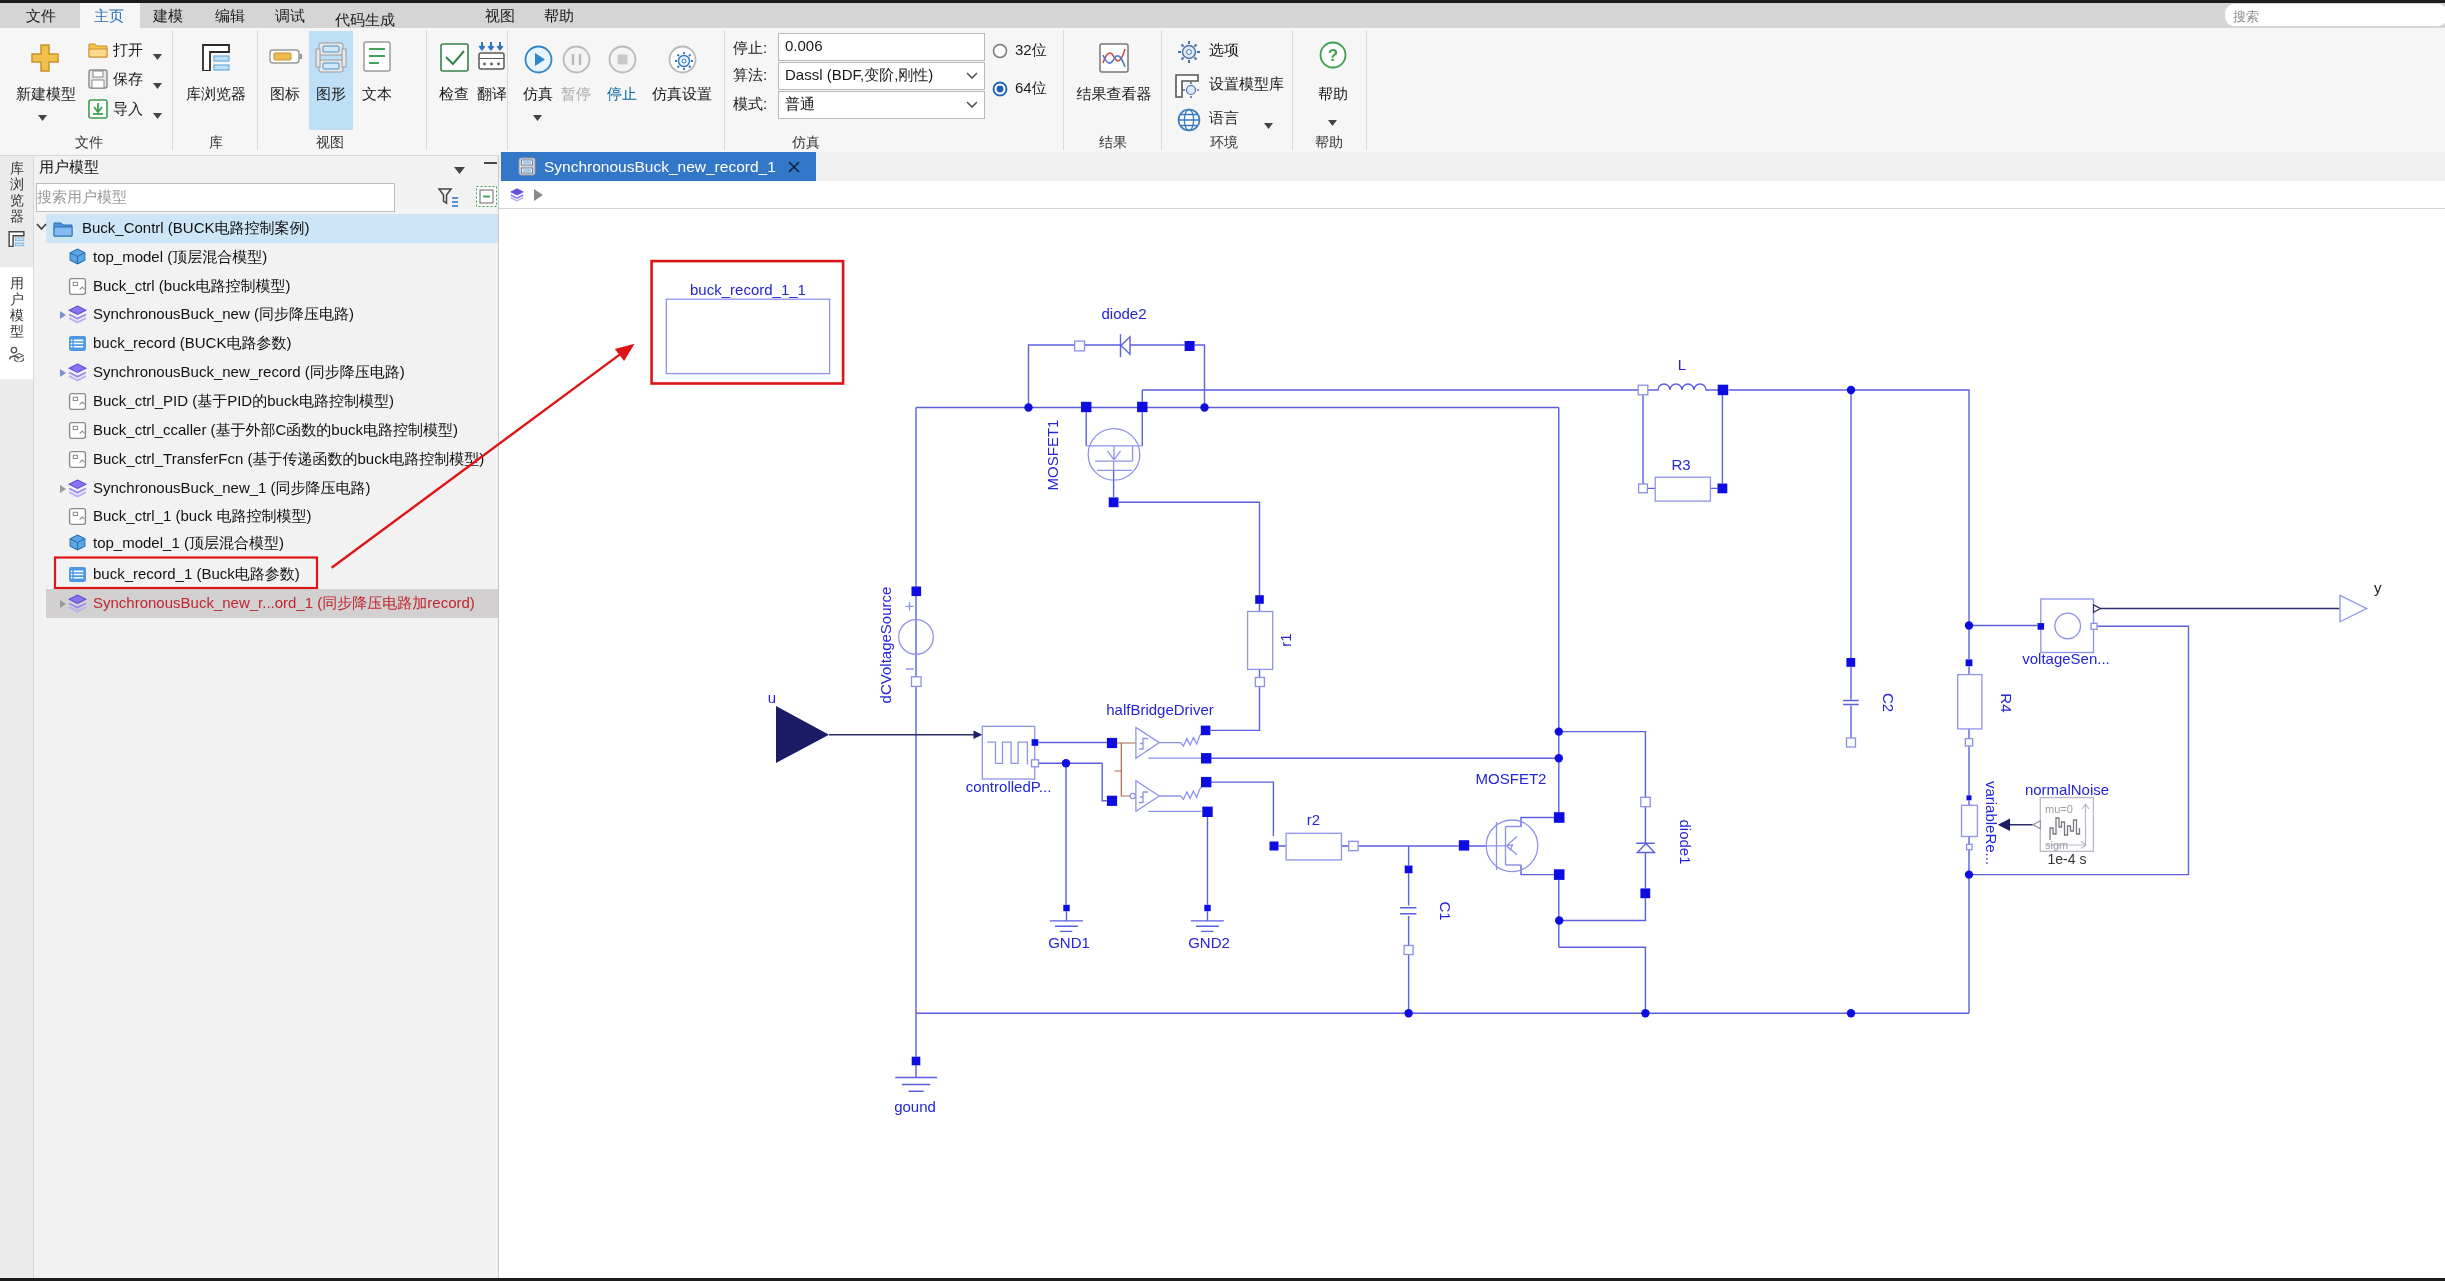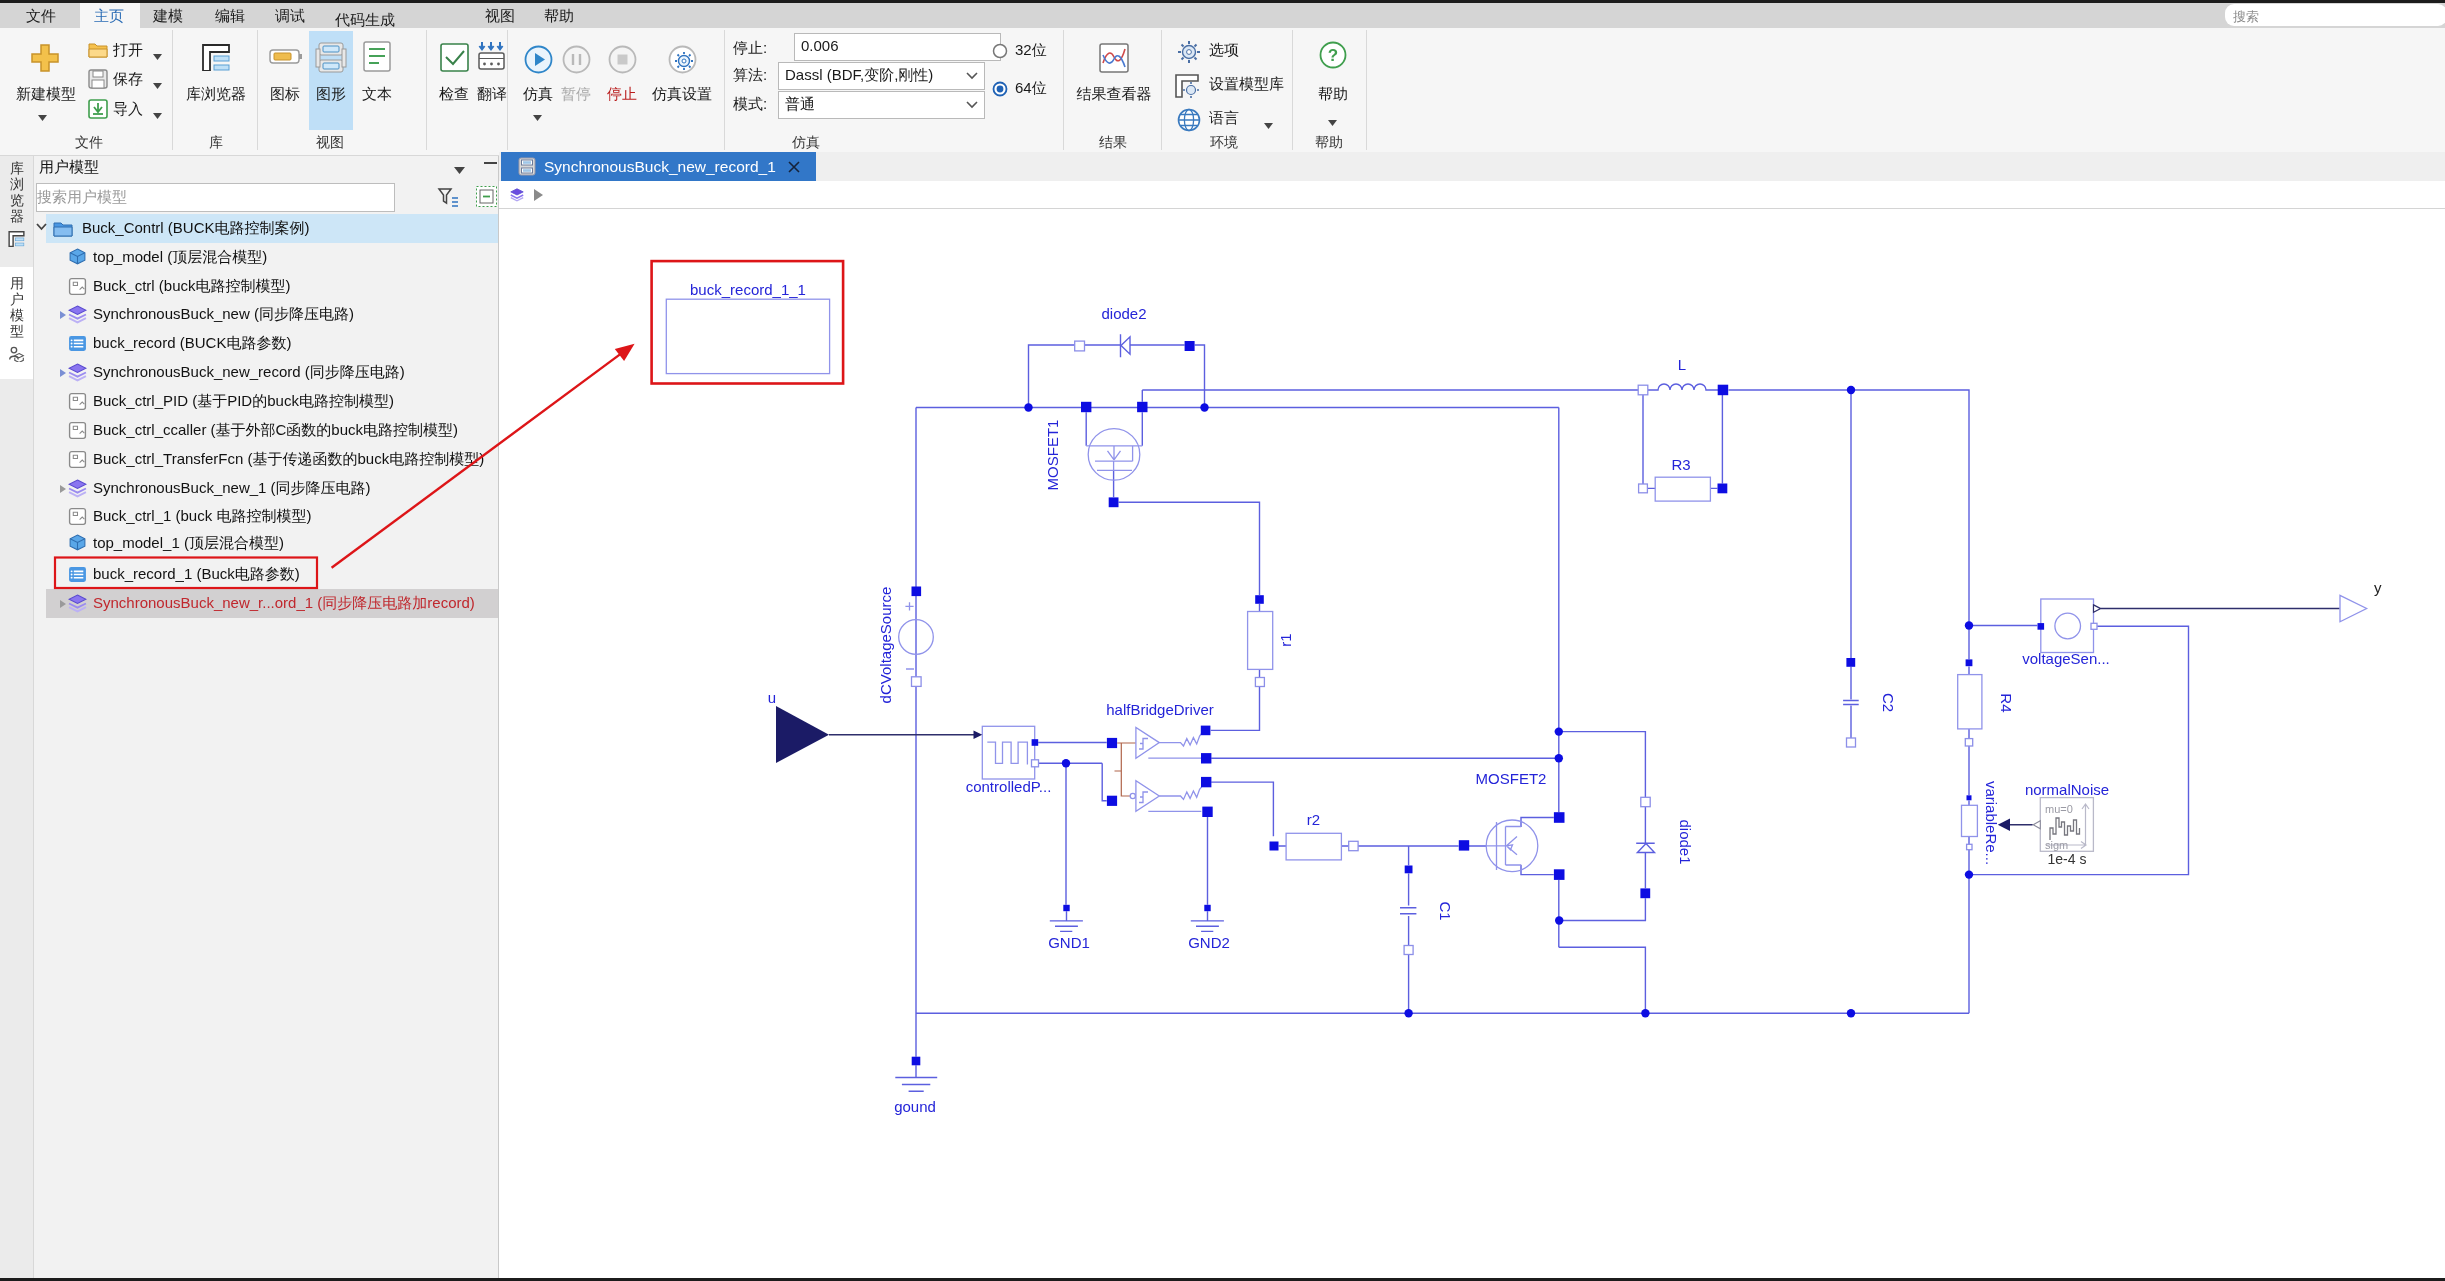--- a/index.html
+++ b/index.html
@@ -149,33 +149,33 @@
       </svg></div>
   <svg class="abs" style="left:562px;top:17px" width="29" height="29">
       <circle cx="14.5" cy="14.5" r="13" fill="#f4f4f4" stroke="#b9b9b9" stroke-width="1.8"></circle>
       <path d="M11 9 v11 m7 -11 v11" stroke="#b9b9b9" stroke-width="2.4"></path>
     </svg>
   <div class="abs" style="left:545px;top:57px;width:62px;text-align:center;color:#a9a9a9;">暂停</div>
   <svg class="abs" style="left:608px;top:17px" width="29" height="29">
       <circle cx="14.5" cy="14.5" r="13" fill="#f4f4f4" stroke="#b9b9b9" stroke-width="1.8"></circle>
       <rect x="9.5" y="9.5" width="10" height="10" fill="#c9c9c9"></rect>
     </svg>
-  <div class="abs" style="left:591px;top:57px;width:62px;text-align:center;color:#b91c1c;">停止</div>
+  <div class="abs" style="left:591px;top:57px;width:62px;text-align:center;color:#0369a1;">停止</div>
   <svg class="abs" style="left:668px;top:17px" width="29" height="29">
       <circle cx="14.5" cy="14.5" r="13" fill="#fff" stroke="#b9b9b9" stroke-width="1.8"></circle>
       <g stroke="#2f73c0" fill="#eaf4fc">
         <circle cx="16" cy="16" r="5.5" stroke-width="1.4"></circle>
         <path d="M16 9 v-2 M16 23 v2 M9 16 h-2 M23 16 h2 M11 11 l-1.5 -1.5 M21 11 l1.5 -1.5 M11 21 l-1.5 1.5 M21 21 l1.5 1.5" stroke-width="1.8"></path>
       </g>
       <circle cx="16" cy="16" r="2" fill="#fff" stroke="#2f73c0"></circle>
     </svg>
   <div class="abs" style="left:651px;top:57px;width:62px;text-align:center;">仿真设置</div>
 
   <div class="abs" style="left:733px;top:11px;">停止:</div>
-  <div class="abs" style="left:778px;top:5px;width:205px;height:26px;background:#fff;border:1px solid #b9b9b9;margin-left:16px;">
+  <div class="abs" style="left:778px;top:5px;width:205px;height:26px;background:#fff;border:1px solid #b9b9b9;">
       <span class="abs" style="left:6px;top:3px;">0.006</span>
     </div>
   <div class="abs" style="left:733px;top:38px;">算法:</div>
   <div class="abs" style="left:778px;top:34px;width:205px;height:26px;background:#fff;border:1px solid #b9b9b9;">
       <span class="abs" style="left:6px;top:3px;">Dassl (BDF,变阶,刚性)</span>
       <svg class="abs" style="right:6px;top:9px" width="12" height="8">
         <path d="M1 1 l5 5 l5 -5" stroke="#555" stroke-width="1.6" fill="none"></path>
       </svg>
     </div>
   <div class="abs" style="left:733px;top:67px;">模式:</div>

